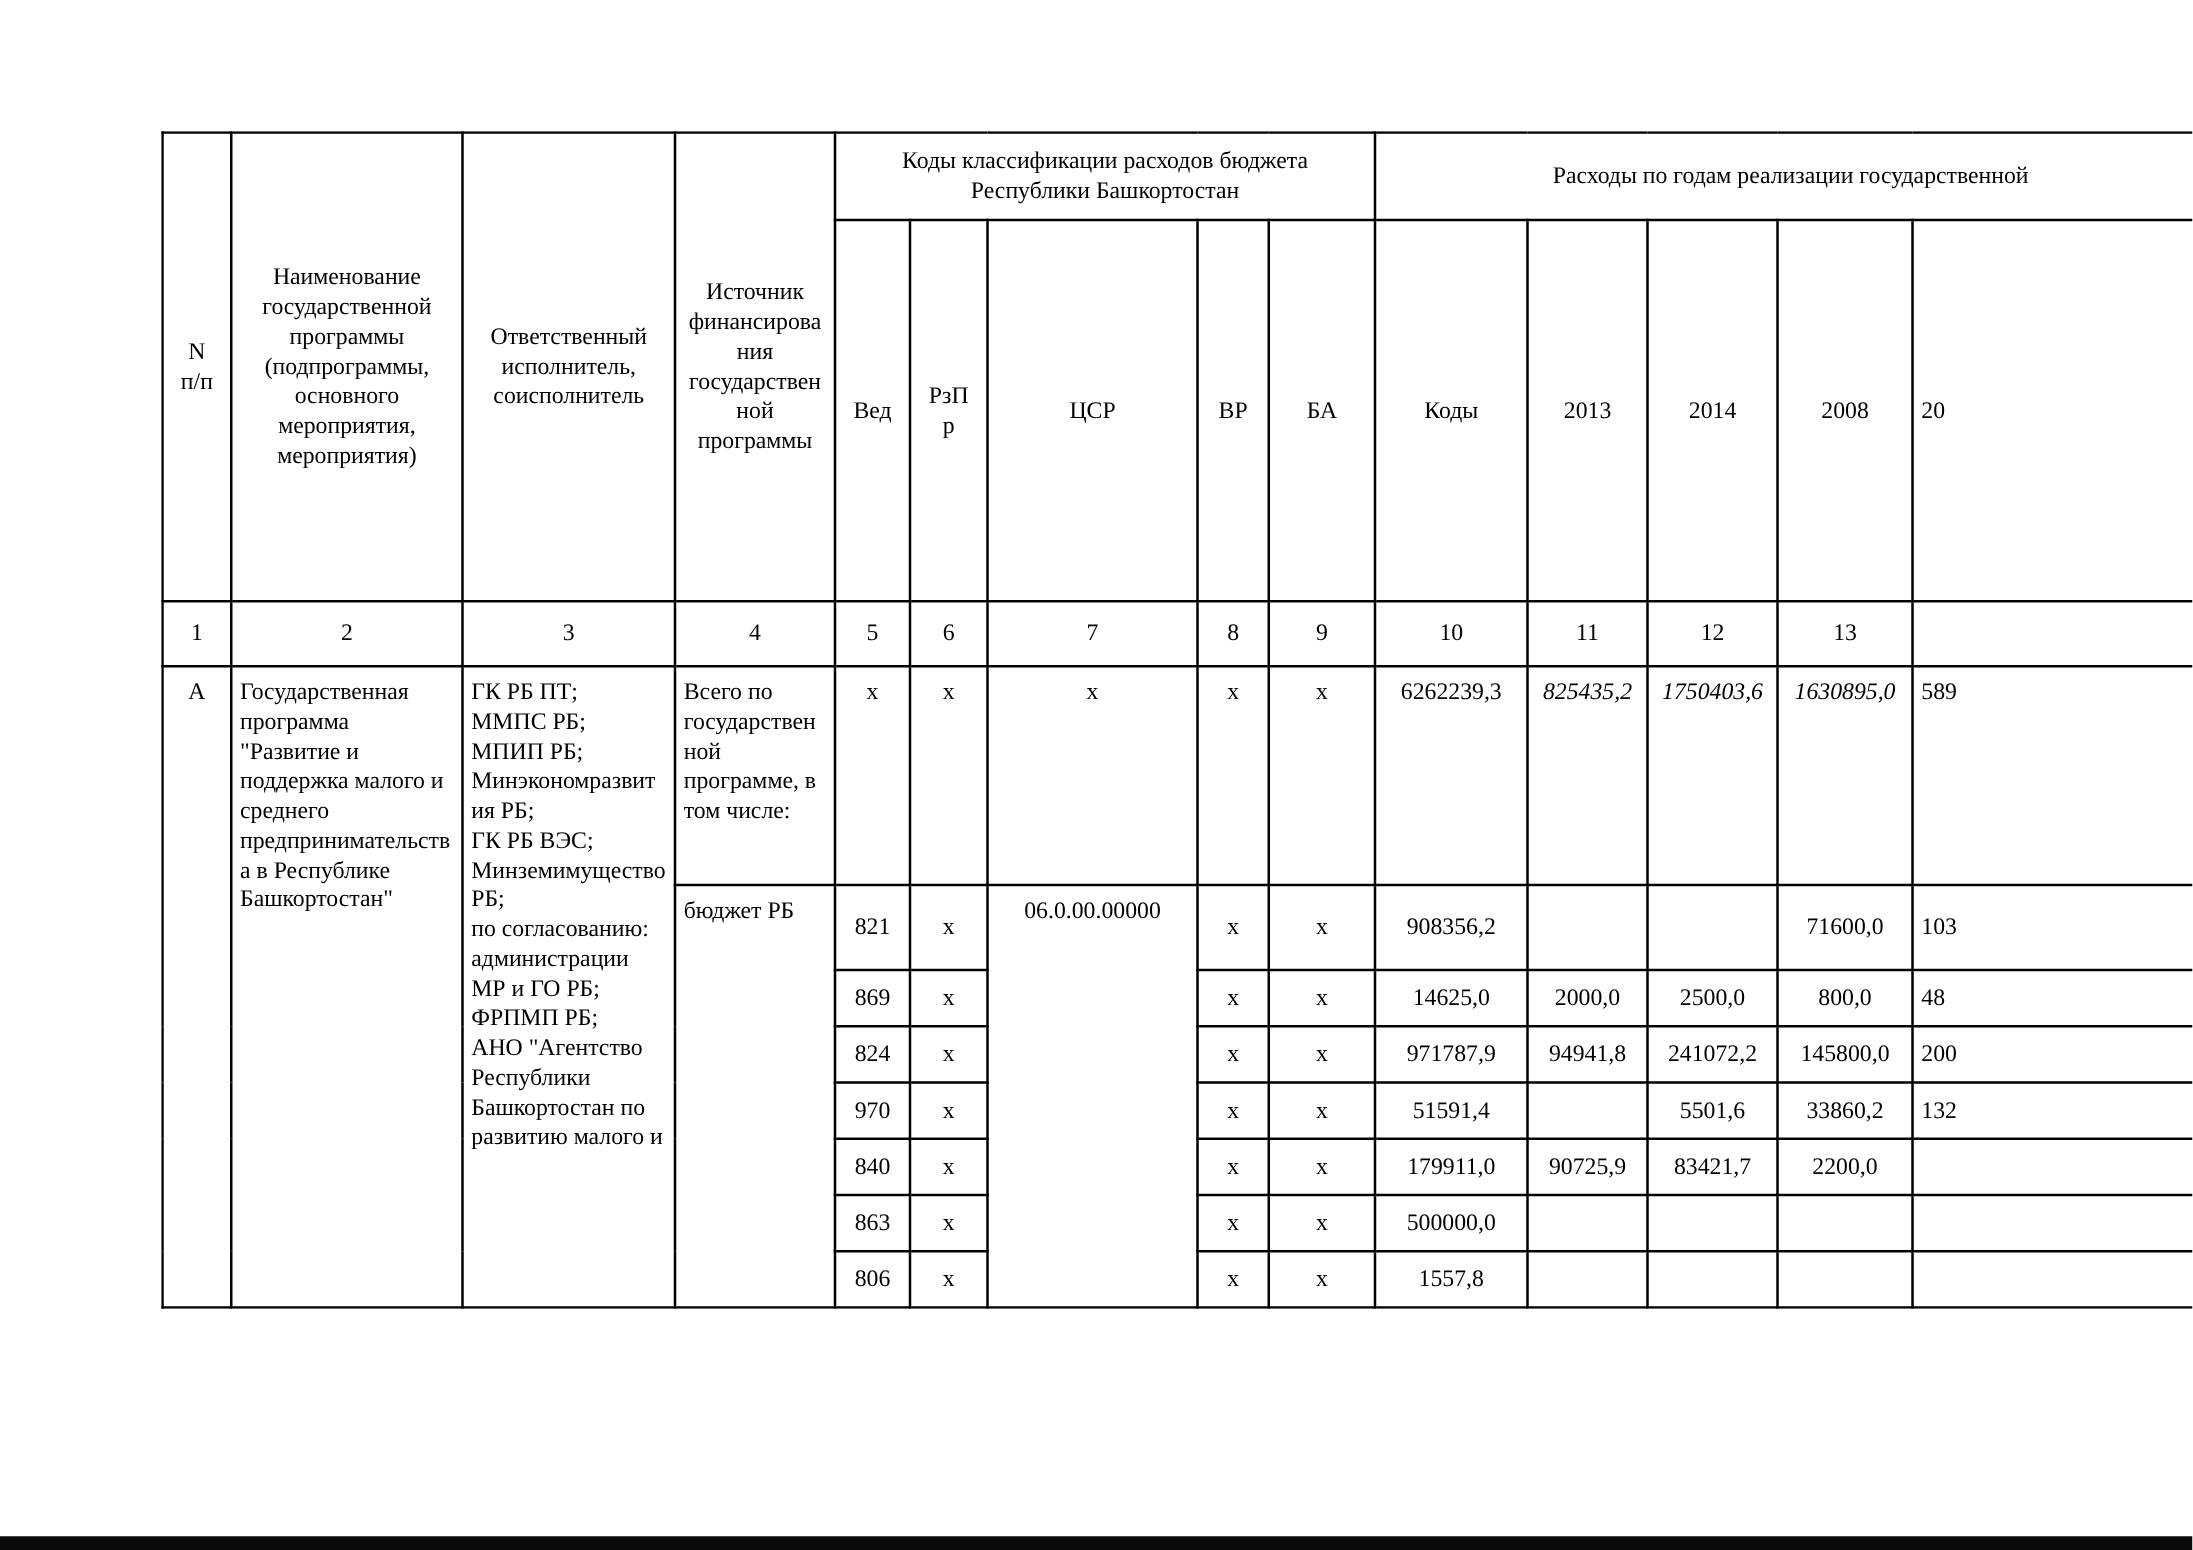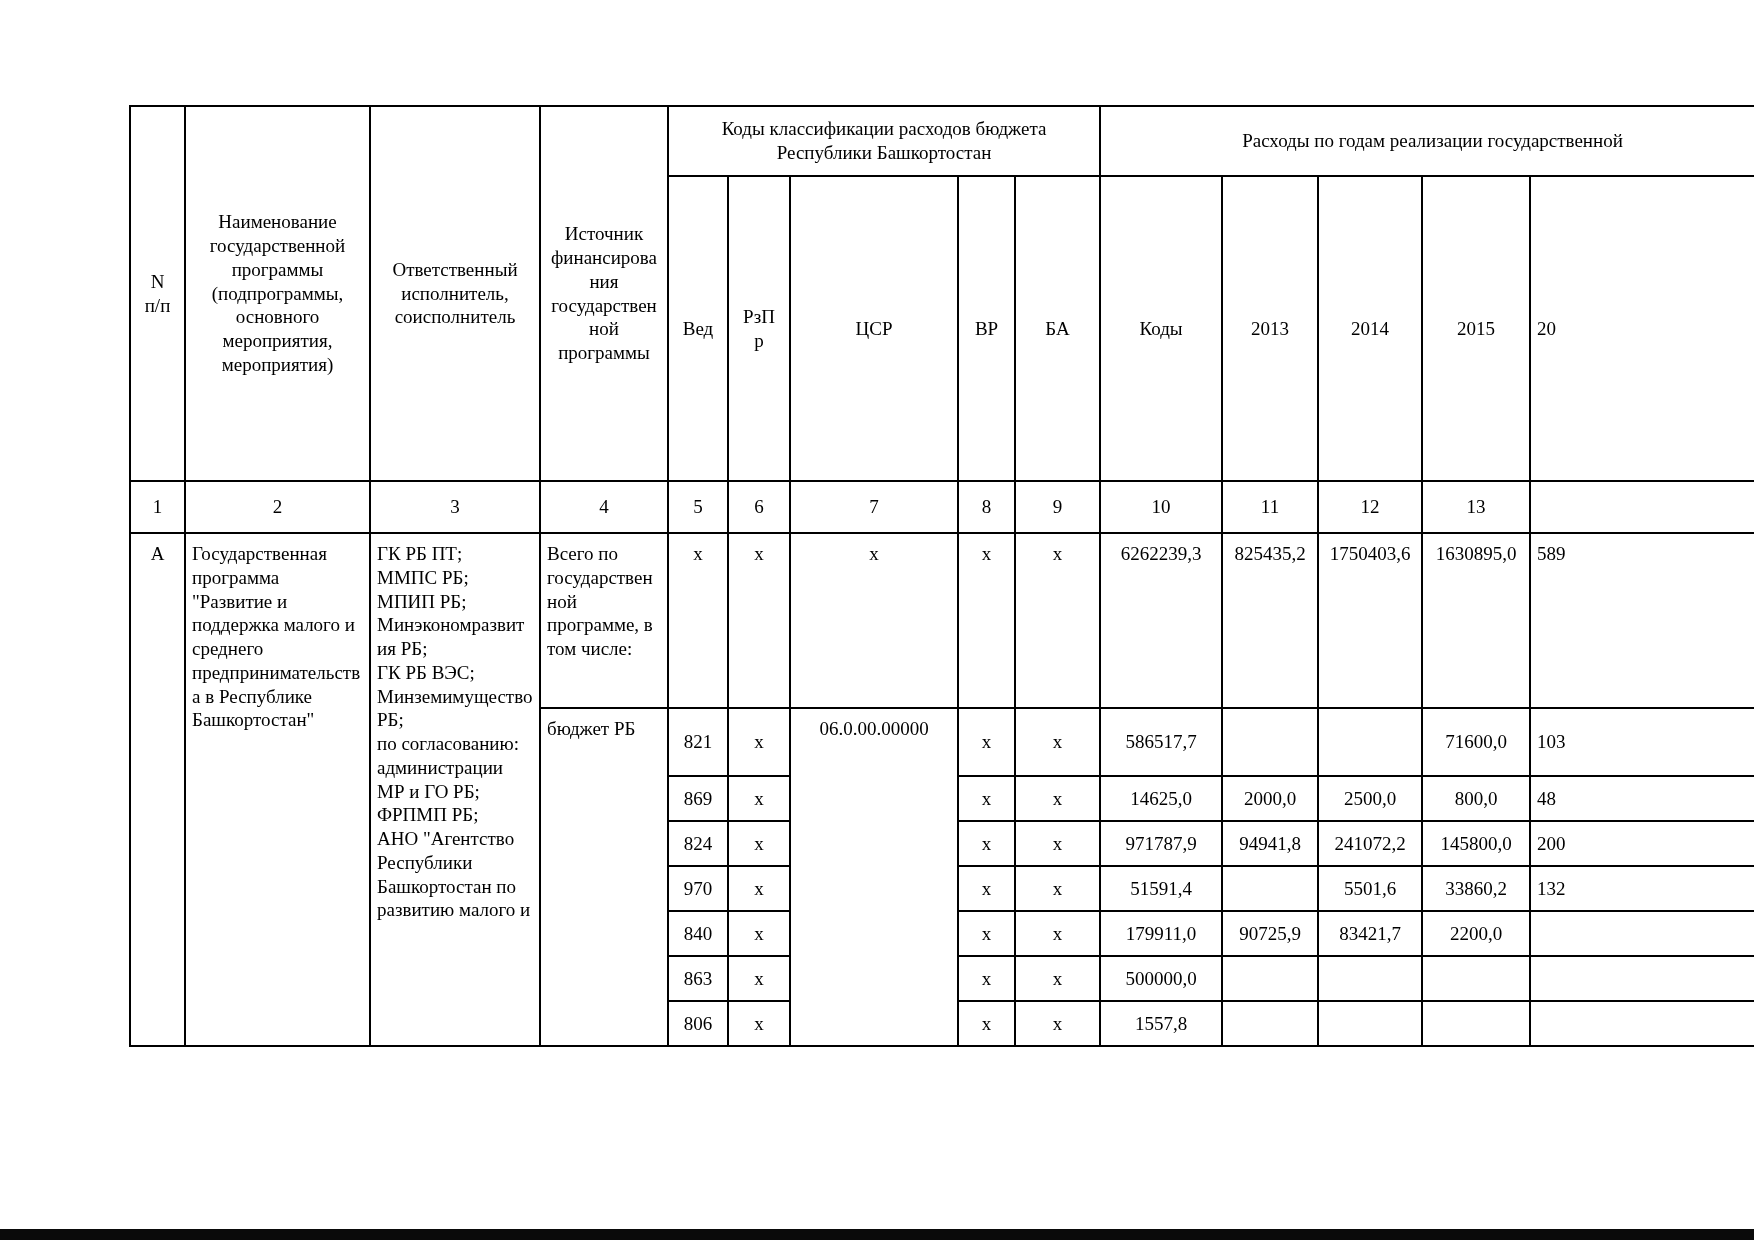--- a/index.html
+++ b/index.html
@@ -29,21 +29,21 @@
     padding: 4px 6px;
     overflow: hidden;
   }
   th { text-align: center; vertical-align: middle; }
   .ctr  { text-align: center; }
   .tl   { text-align: left; }
   .top  { vertical-align: top; }
   .mid  { vertical-align: middle; }
   .pre  { white-space: pre-line; }
   .bw   { overflow-wrap: break-word; word-wrap: break-word; }
-  .ball { word-break: break-all; }
+  .ball { word-break: break-all; font-style: italic; }
   .nowrap { white-space: nowrap; }
   .padt { padding-top: 8px; }
   tr.h-group   { height: 70px; }
   tr.h-cols    { height: 305px; }
   tr.h-nums    { height: 52px; }
   tr.r-total   { height: 175px; }
   tr.r-budget1 { height: 68px; }
   tr.r-sub     { height: 45px; }
   .bottom-bar {
     position: absolute; left: 0; bottom: 0;
@@ -88,21 +88,21 @@
       <tr class="h-cols">
         <th>Вед</th>
         <th class="pre">РзП
 р</th>
         <th>ЦСР</th>
         <th>ВР</th>
         <th>БА</th>
         <th>Коды</th>
         <th>2013</th>
         <th>2014</th>
-        <th>2015</th>
+        <th>2008</th>
         <th class="tl">20</th>
       </tr>
 
       <tr class="h-nums">
         <td class="ctr mid">1</td>
         <td class="ctr mid">2</td>
         <td class="ctr mid">3</td>
         <td class="ctr mid">4</td>
         <td class="ctr mid">5</td>
         <td class="ctr mid">6</td>
@@ -142,21 +142,21 @@
         <td class="tl top padt">589</td>
       </tr>
 
       <tr class="r-budget1">
         <td rowspan="7" class="tl top bw padt">бюджет РБ</td>
         <td class="ctr mid">821</td>
         <td class="ctr mid">х</td>
         <td rowspan="7" class="ctr top padt">06.0.00.00000</td>
         <td class="ctr mid">х</td>
         <td class="ctr mid">х</td>
-        <td class="ctr mid">586517,7</td>
+        <td class="ctr mid">908356,2</td>
         <td class="ctr mid"></td>
         <td class="ctr mid"></td>
         <td class="ctr mid">71600,0</td>
         <td class="tl mid">103</td>
       </tr>
 
       <tr class="r-sub">
         <td class="ctr mid">869</td>
         <td class="ctr mid">х</td>
         <td class="ctr mid">х</td>

